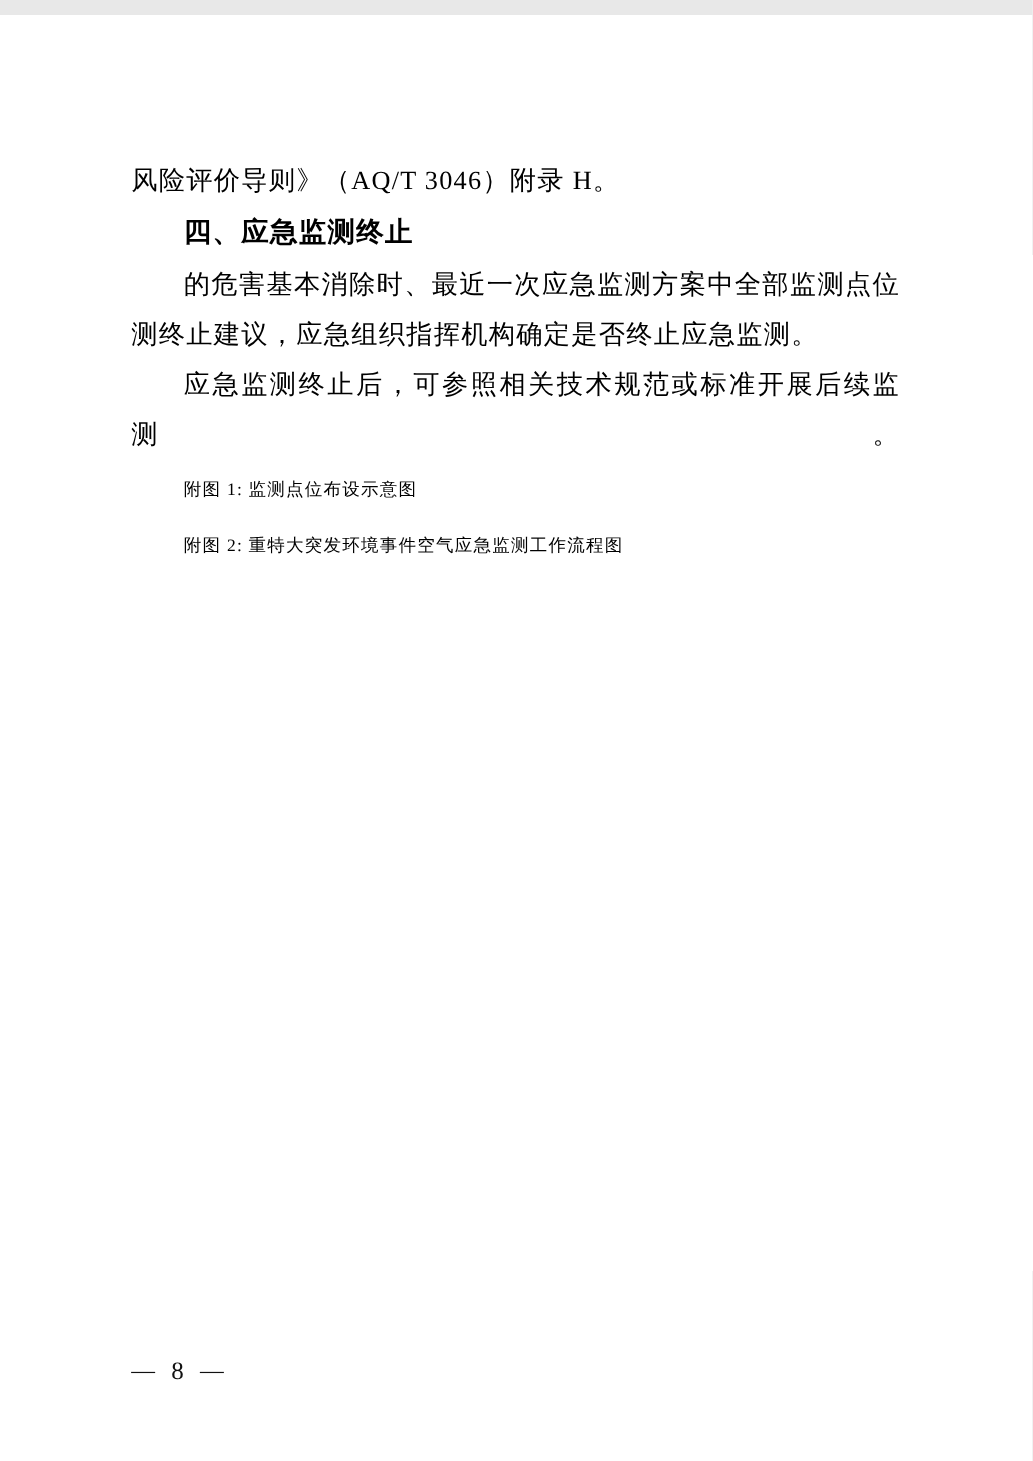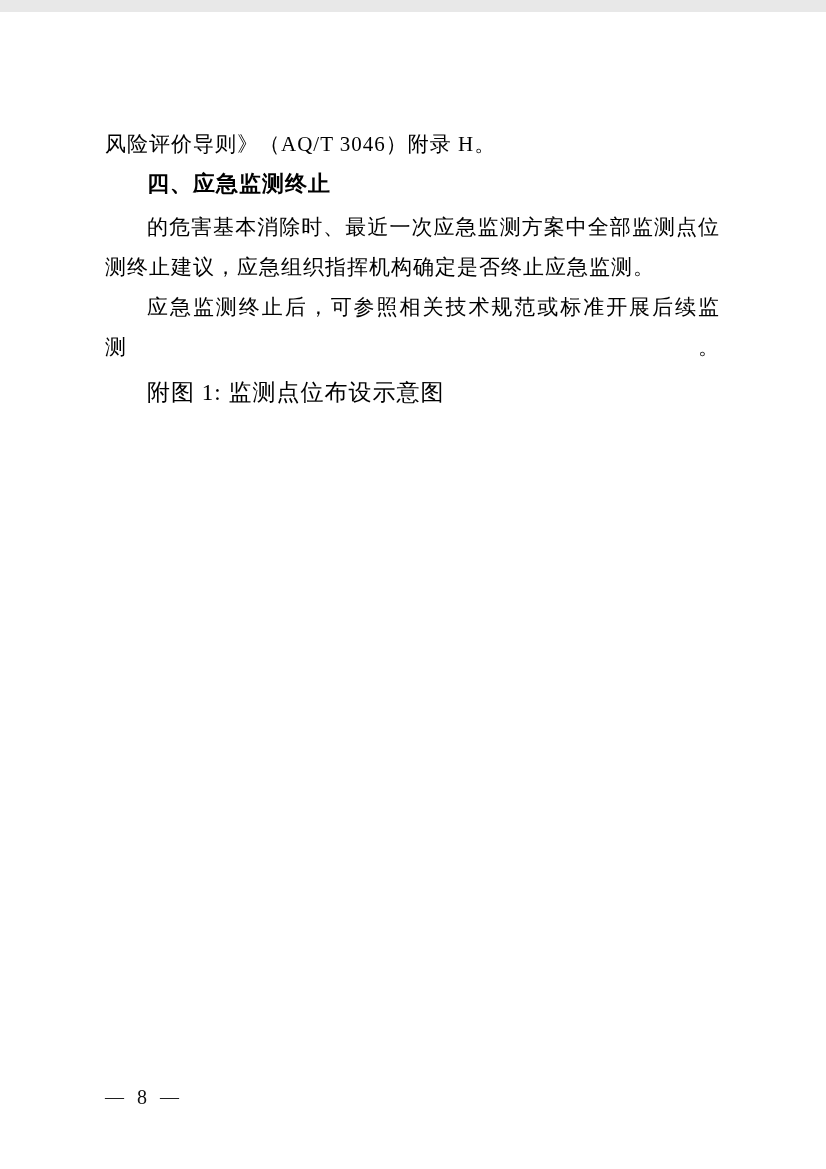--- a/index.html
+++ b/index.html
@@ -28,31 +28,31 @@
     white-space: nowrap;
   }
   .wrapline { white-space: normal; }
   .jfull {
     white-space: normal;
     text-align: justify;
     text-align-last: justify;
   }
   .indent { text-indent: 42px; }
   .heading {
-    font-family: Liberation Mono, monospace;
+    font-family: Liberation Sans, sans-serif;
     font-weight: bold;
     font-size: 22px;
     line-height: 43px;
     height: 43px;
     padding-left: 42px;
     letter-spacing: 1px;
   }
   .attachments { margin-top: 43px; }
   .attach-line {
-    font-size: 23px;
+    font-size: 14px;
     line-height: 45px;
     height: 45px;
     padding-left: 42px;
     letter-spacing: 1px;
     white-space: nowrap;
   }
   .footer {
     position: absolute;
     left: 105px;
     top: 1072px;
@@ -75,20 +75,21 @@
 
     <div class="heading">四、应急监测终止</div>
 
     <div class="body-line jfull indent">的危害基本消除时、最近一次应急监测方案中全部监测点位</div>
     <div class="body-line wrapline">测终止建议，应急组织指挥机构确定是否终止应急监测。</div>
 
     <div class="body-line jfull indent">应急监测终止后，可参照相关技术规范或标准开展后续监测。</div>
 
     <div class="attachments">
       <div class="attach-line">附图 1: 监测点位布设示意图</div>
+      <div class="attach-line">附图 2: 重特大突发环境事件空气应急监测工作流程图</div>
     </div>
 
   </div>
 
   <div class="footer">
     <span>—</span>
     <span class="num">8</span>
     <span>—</span>
   </div>
 </div>

